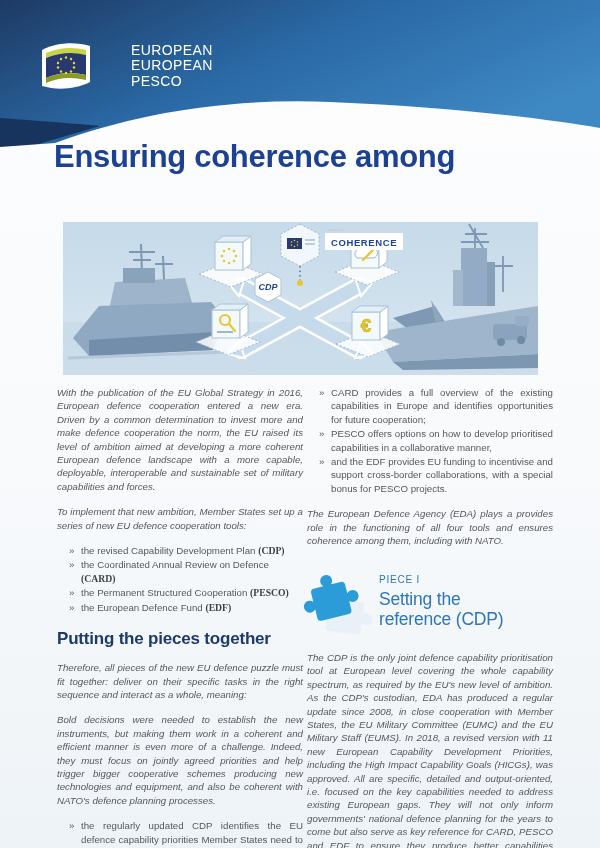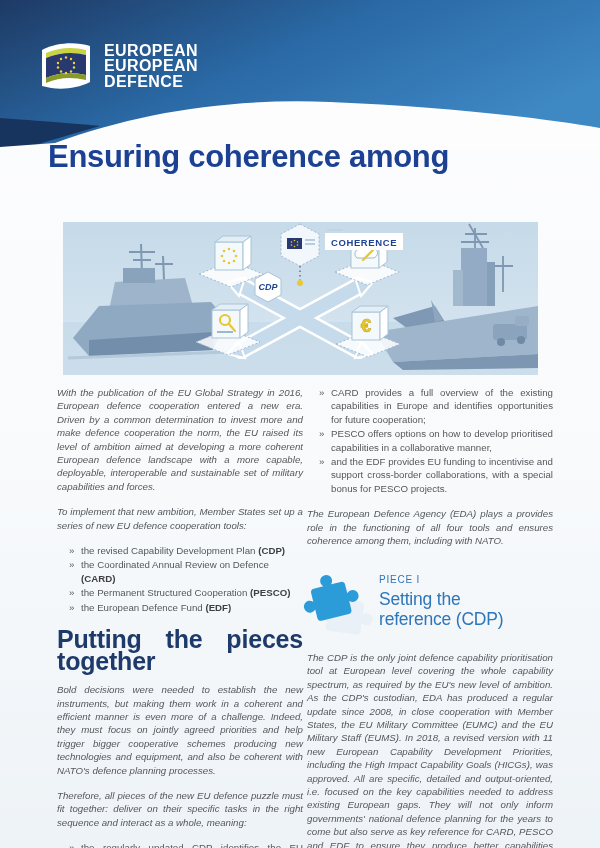--- a/index.html
+++ b/index.html
@@ -6,44 +6,44 @@
   .page{
     position:relative;width:600px;height:848px;overflow:hidden;
     background:linear-gradient(180deg,#fdfdfe 0%,#f8fafc 55%,#eef3f7 100%);
     font-family:"Liberation Sans","DejaVu Sans",sans-serif;
     -webkit-font-smoothing:antialiased;
   }
   
   .header{position:absolute;top:0;left:0;width:600px;height:150px;}
   .header svg{display:block;}
   .logo{position:absolute;top:42px;left:38px;display:flex;align-items:center;gap:10px;}
-  .logo-text{color:#ffffff;font-weight:bold;font-size:16px;line-height:15.5px;letter-spacing:.4px;}
+  .logo-text{color:#ffffff;font-weight:normal;font-size:14px;line-height:15.5px;letter-spacing:.4px;margin-left:27px;}
   .hdr-right{position:absolute;top:42px;right:48px;text-align:right;color:#fff;}
   .factsheet{font-size:15.5px;font-weight:bold;position:relative;padding:4px 6px;}
   .cm{position:absolute;width:10px;height:8px;}
   .cm-tl{top:-4px;left:-6px;border-top:1.5px solid #cfe2f2;border-left:1.5px solid #cfe2f2;border-top:none;}
   .cm-tl{border-left:none;border-top:1.5px solid #cfe2f2;width:12px;}
   .cm-br{bottom:-6px;right:-10px;border-right:1.5px solid #cfe2f2;height:12px;}
   .website{font-size:12.5px;margin-top:14px;letter-spacing:.2px;}
   
-  .doc-title{position:absolute;left:48px;top:139px;width:500px;
+  .doc-title{position:absolute;left:54px;top:139px;width:500px;
     font-size:31px;line-height:35px;font-weight:bold;color:#1c4193;letter-spacing:-.3px;}
   
   .hero{position:absolute;left:63px;top:222px;width:475px;height:153px;}
   
   .col{position:absolute;top:386px;width:246px;color:#55575c;font-size:9.7px;line-height:13.4px;text-align:justify;}
   .col-left{left:57px;}
   .col-right{left:307px;}
   .col p{margin:0 0 12px 0;font-style:italic;}
   ul.blist{list-style:none;margin:0 0 14px 0;padding:0 0 0 12px;}
   ul.blist li{display:flex;margin:0 0 1px 0;text-align:left;}
   ul.blist li .bmark{flex:0 0 12px;color:#55575c;}
-  ul.blist li b{color:#3d3f44;}
+  ul.blist li b{color:#3d3f44;font-family:Liberation Serif, serif;}
   ul.blist.seq li{text-align:justify;}
-  .h2{font-size:25px;line-height:22px;font-weight:bold;color:#1d3a6b;margin:6px 0 11px 0;letter-spacing:-.2px;}
+  .h2{font-size:17px;line-height:22px;font-weight:bold;color:#1d3a6b;margin:6px 0 11px 0;letter-spacing:-.2px;}
   
   .piece-head{display:flex;margin:24px 0 10px -6px;min-height:64px;}
   .piece-icon-wrap{position:relative;flex:0 0 72px;}
   .piece-texts{padding-top:2px;}
   .kicker{font-size:10px;color:#2d76ba;letter-spacing:.8px;margin-bottom:2px;}
   .h3{font-size:17.5px;line-height:20px;font-weight:normal;color:#2d76ba;letter-spacing:-.2px;}
 </style>
 </head>
 <body>
 
@@ -80,21 +80,21 @@
             <circle cx="28" cy="31" r="1.2"></circle>
           <circle cx="23" cy="29.5" r="1.2"></circle>
             <circle cx="20" cy="25.5" r="1.2"></circle>
           <circle cx="20" cy="21" r="1.2"></circle>
             <circle cx="23" cy="17" r="1.2"></circle>
         </g>
       </svg>
       <div class="logo-text">
         <div>EUROPEAN</div>
         <div>EUROPEAN</div>
-        <div>DEFENCE</div>
+        <div>PESCO</div>
       </div>
     </div>
 
   </div>
 
   <div class="doc-title">
     <div>Ensuring coherence among</div>
   </div>
 
   <div class="hero">
@@ -249,22 +249,22 @@
         <span class="bmark">»</span>
         <span><span>the Permanent Structured Cooperation </span><b>(PESCO)</b></span>
       </li>
       <li>
         <span class="bmark">»</span>
         <span><span>the European Defence Fund </span><b>(EDF)</b></span>
       </li>
     </ul>
 
     <div class="h2">Putting the pieces together</div>
+    <p>Therefore, all pieces of the new EU defence puzzle must fit together: deliver on their specific tasks in the right sequence and interact as a whole, meaning:</p>
     <p>Bold decisions were needed to establish the new instruments, but making them work in a coherent and efficient manner is even more of a challenge. Indeed, they must focus on jointly agreed priorities and help trigger bigger cooperative schemes producing new technologies and equipment, and also be coherent with NATO's defence planning processes.</p>
-    <p>Therefore, all pieces of the new EU defence puzzle must fit together: deliver on their specific tasks in the right sequence and interact as a whole, meaning:</p>
 
     <ul class="blist seq">
       <li>
         <span class="bmark">»</span>
         <span>the regularly updated CDP identifies the EU defence capability priorities Member States need to focus on;</span>
       </li>
     </ul>
   </div>
 
   <div class="col col-right">

